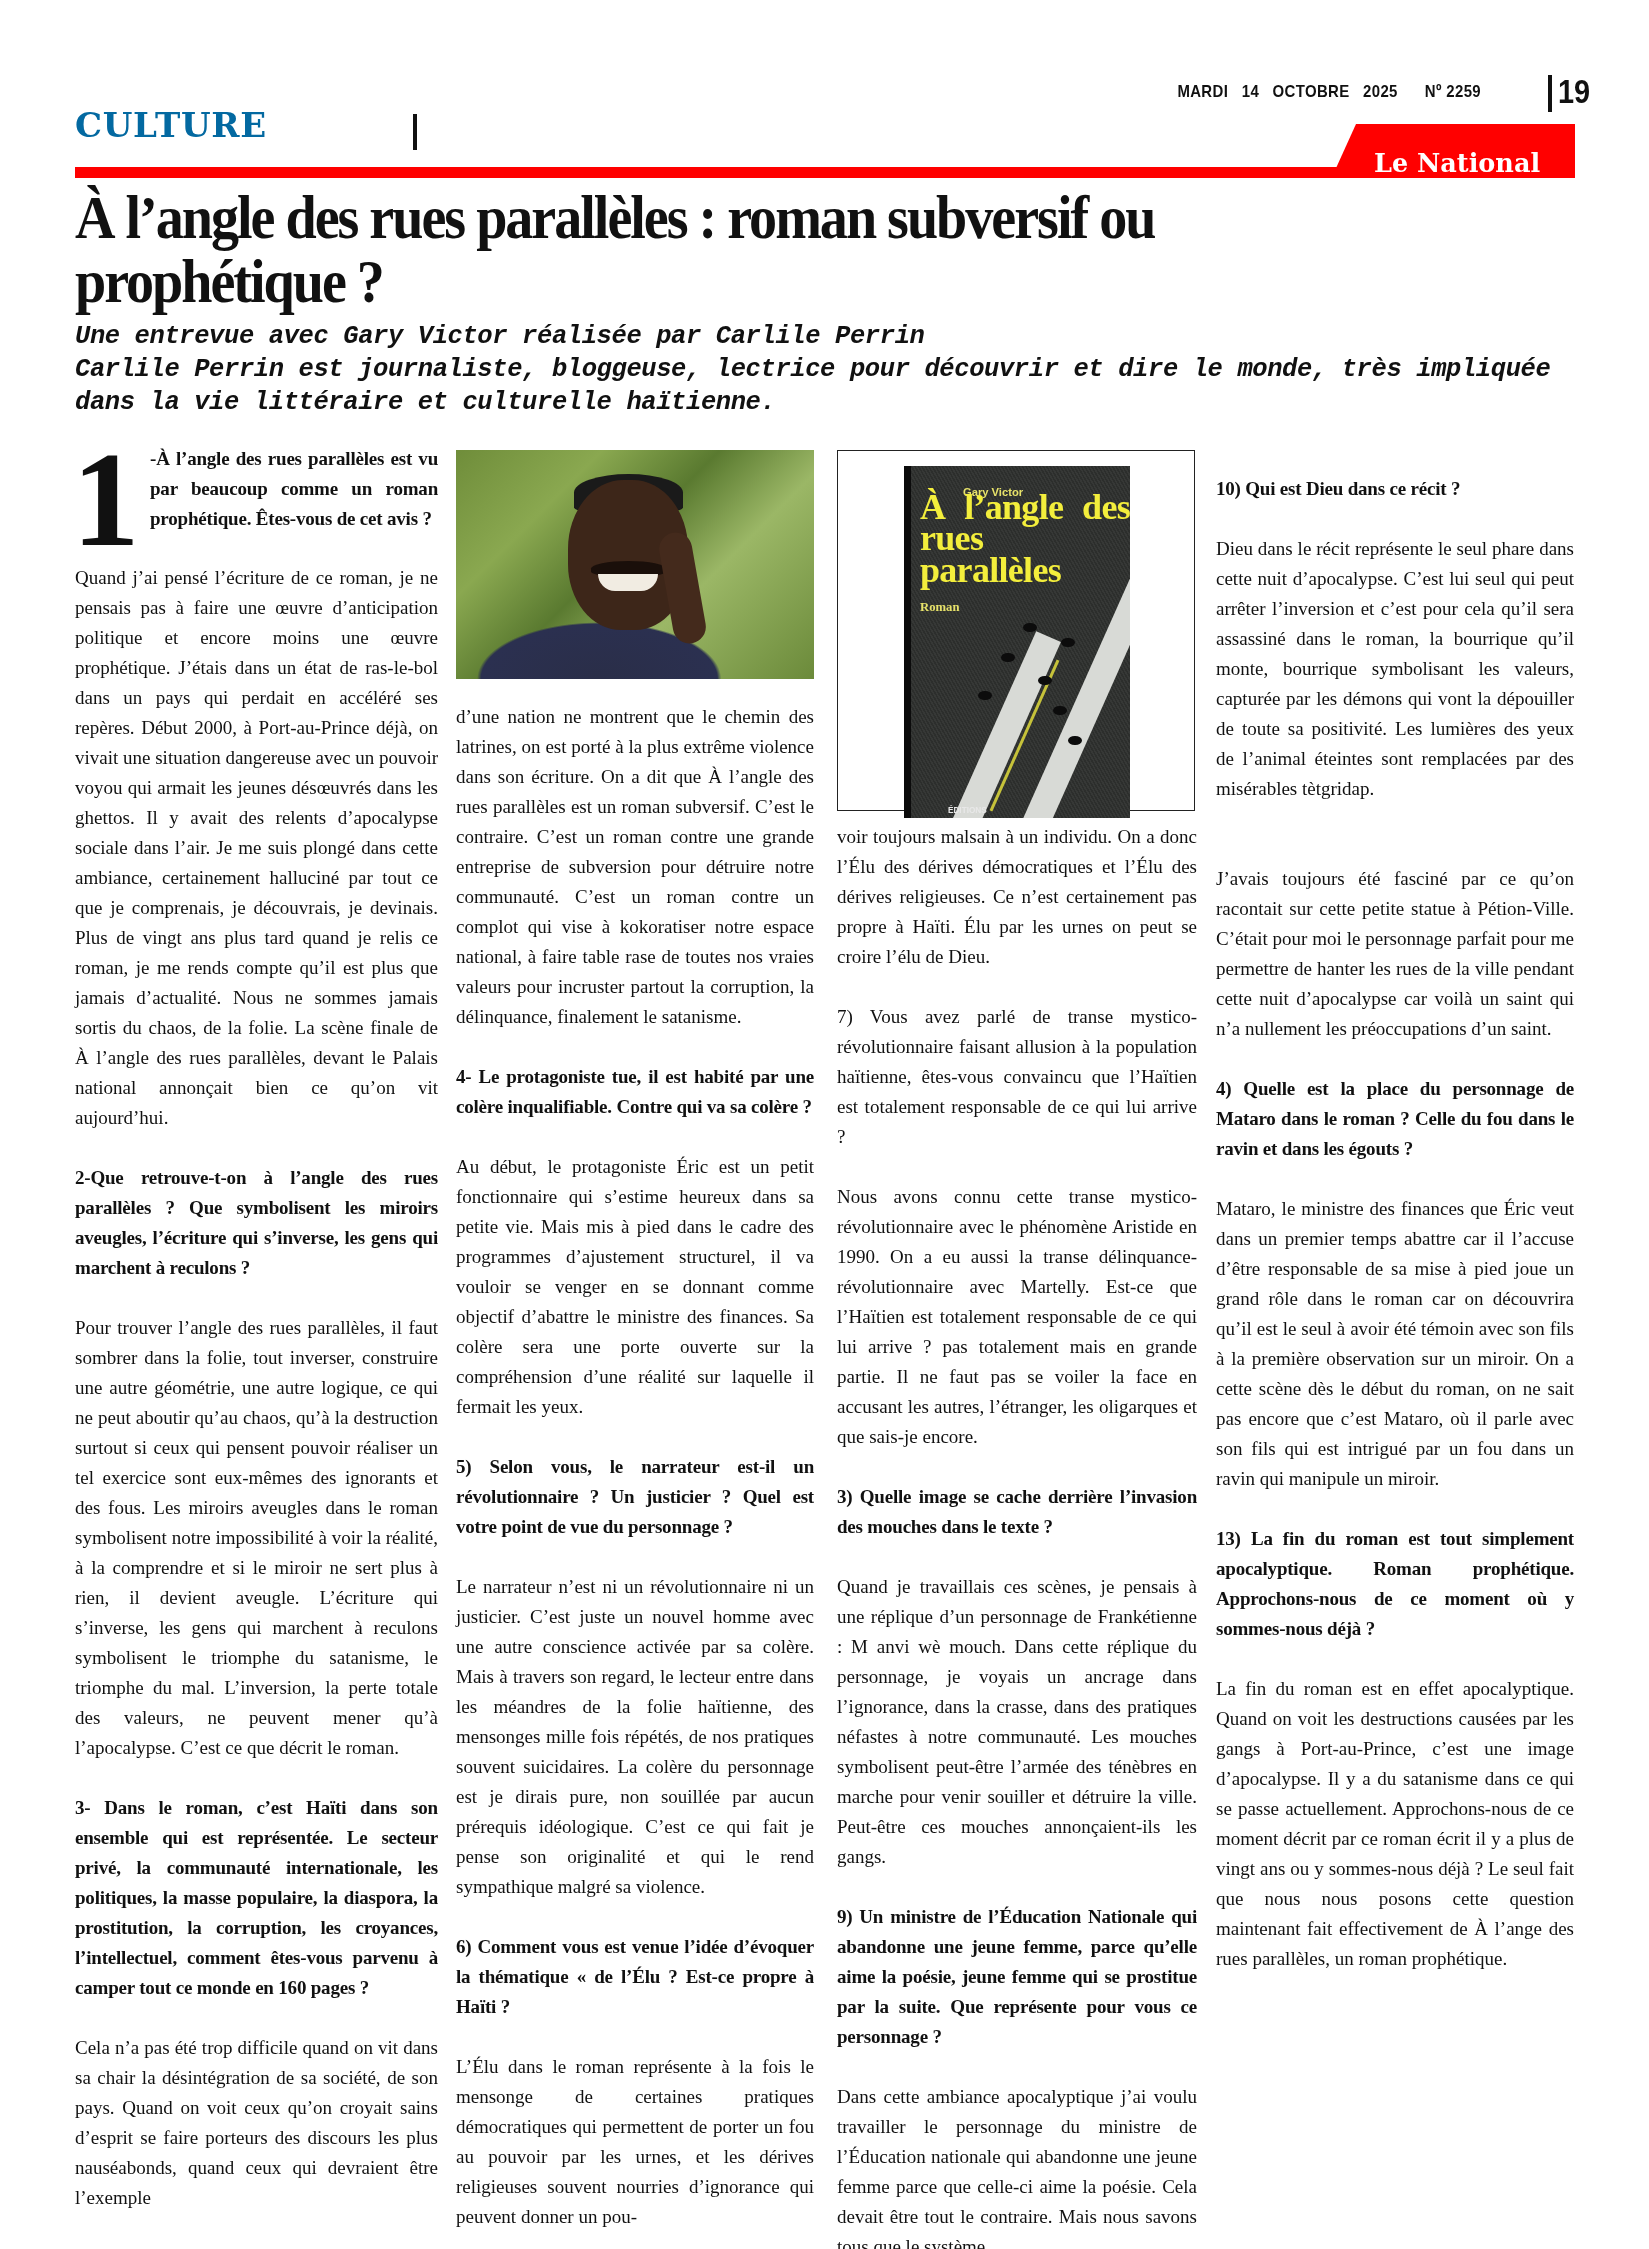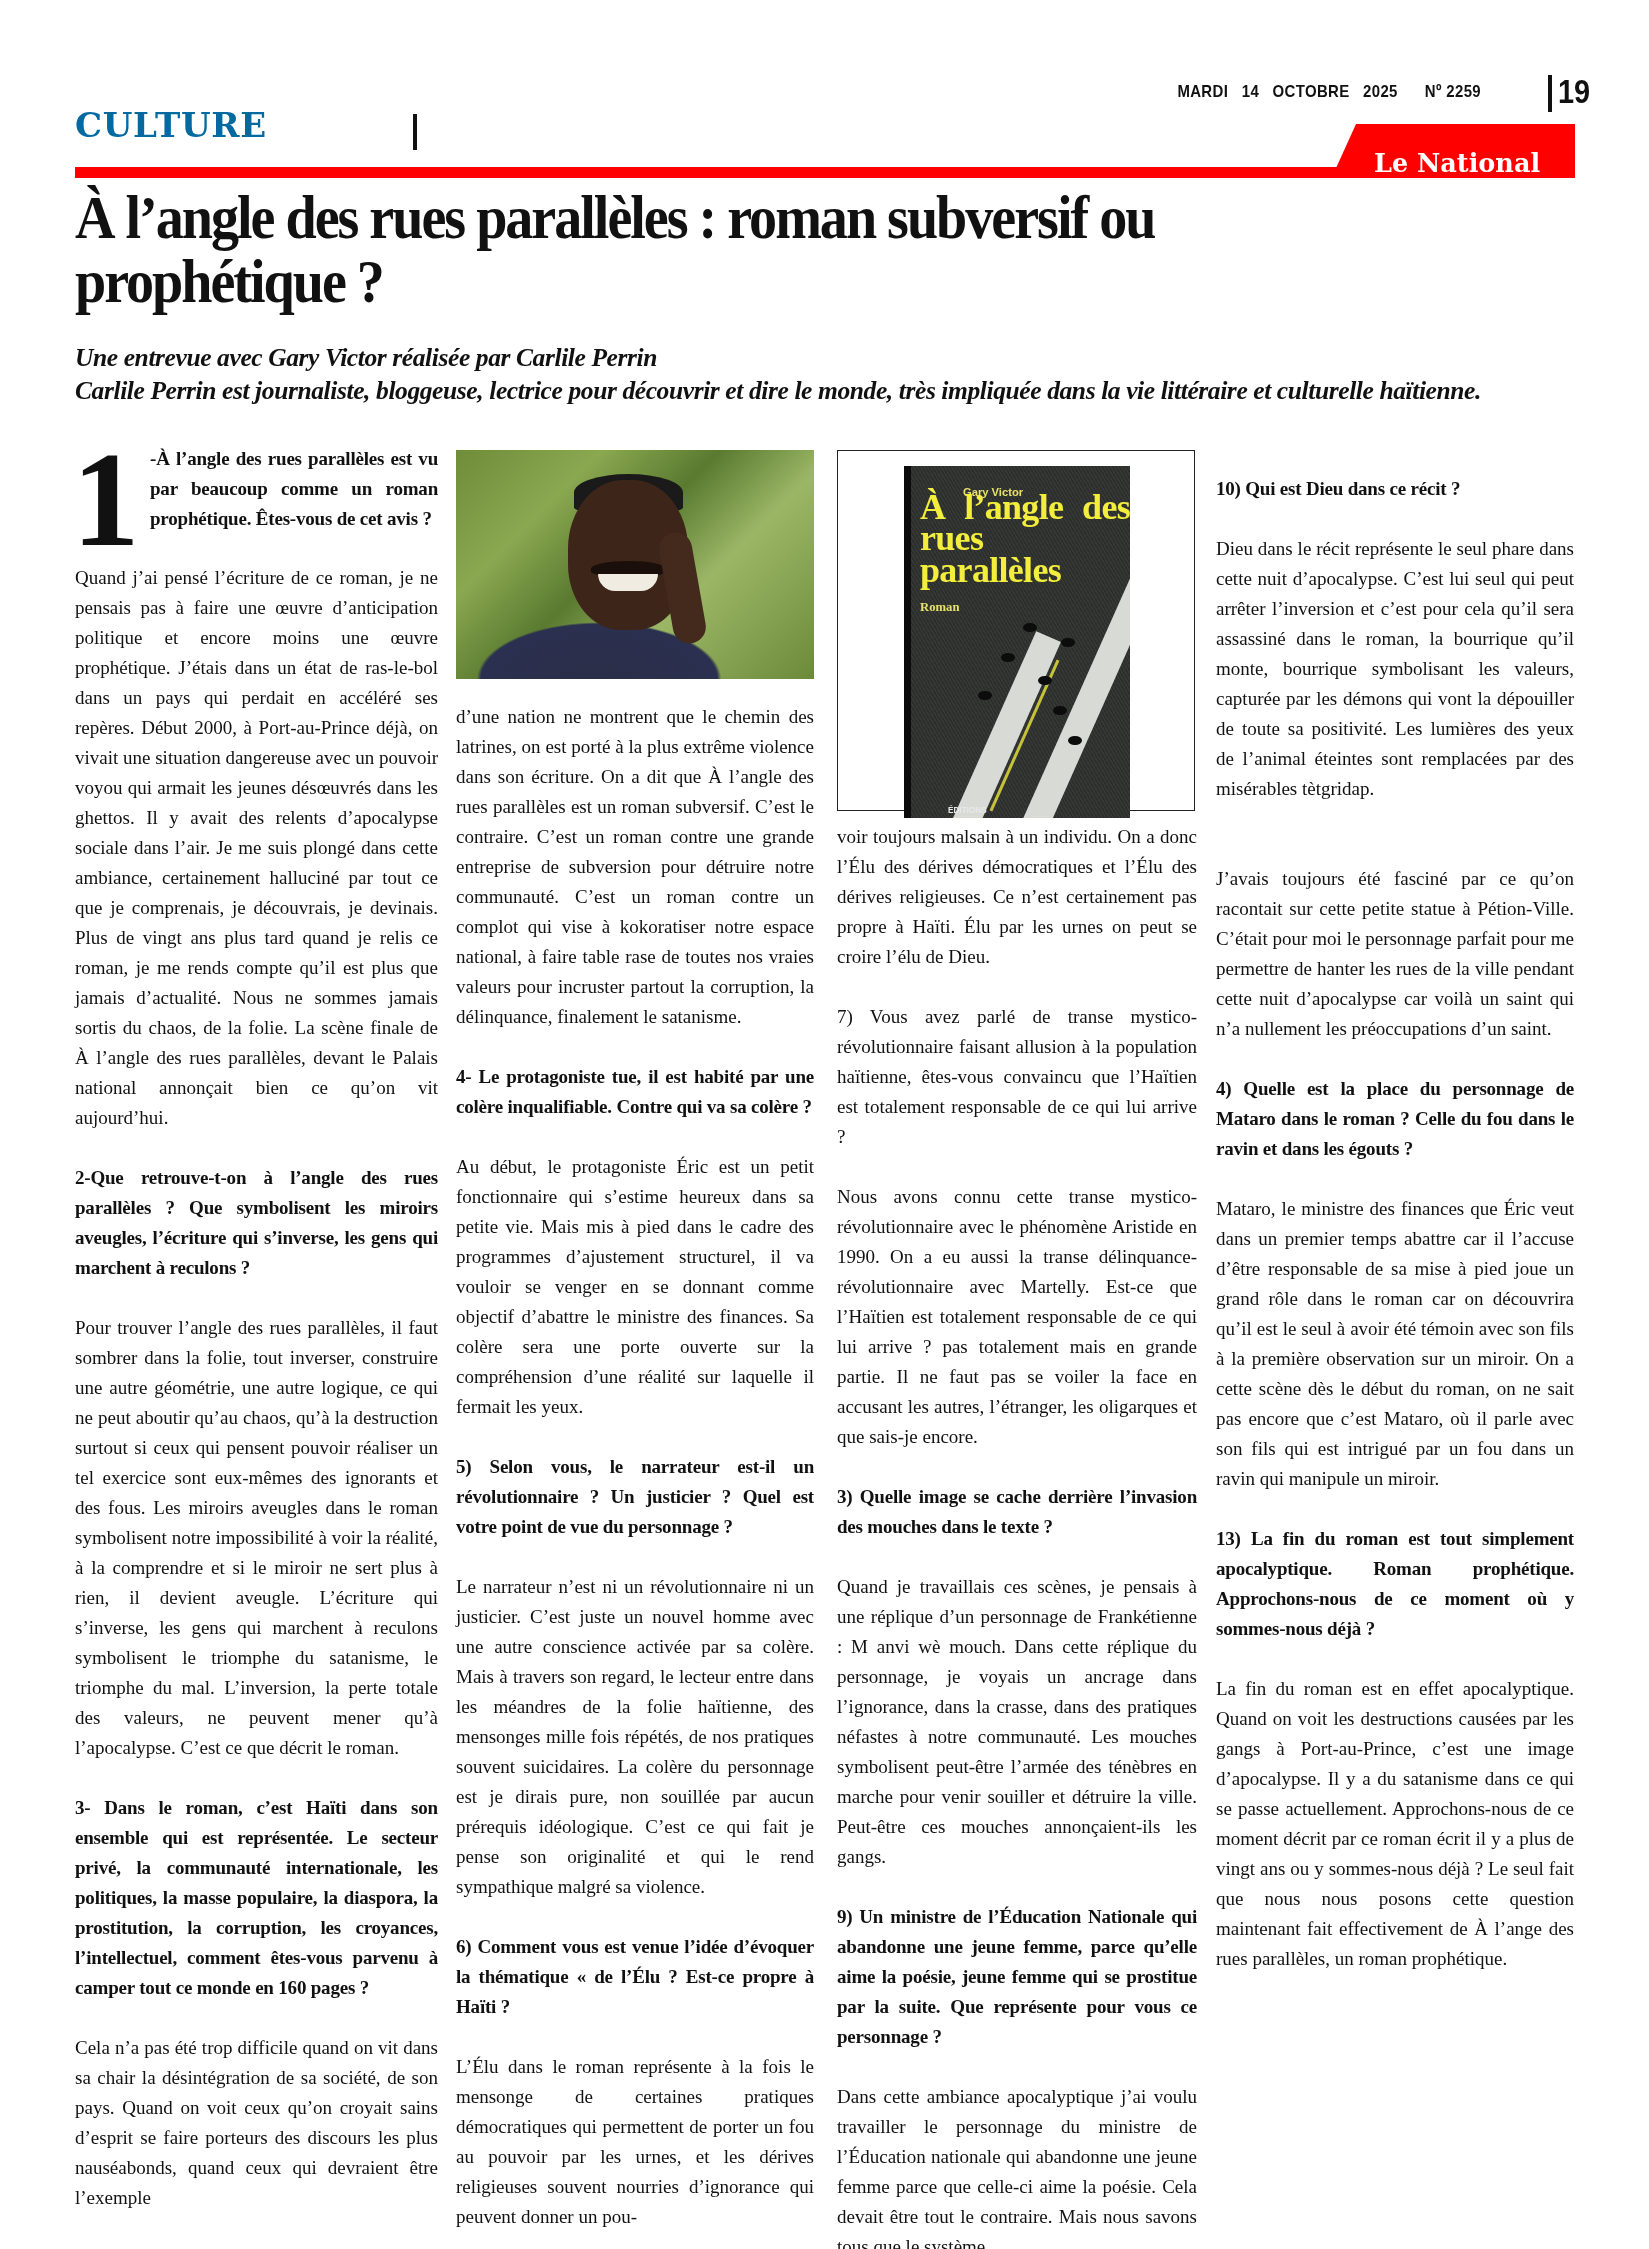--- a/index.html
+++ b/index.html
@@ -11,21 +11,21 @@
   #section-divider { left:413px; top:114px; width:3.7px; height:36px; background:#111; }
   #dateline { top:82px; right:169px; font-family:"Liberation Sans", sans-serif; font-weight:bold; font-size:17px; letter-spacing:0.4px; transform:scaleX(0.88); transform-origin:right center; white-space:pre; }
   #issue-divider { left:1548px; top:75px; width:3.7px; height:37px; background:#111; }
   #page-number { left:1558px; top:72px; font-family:"Liberation Sans", sans-serif; font-weight:bold; font-size:34px; transform:scaleX(0.85); transform-origin:left center; }
   #red-bar { left:75px; top:167px; width:1500px; height:10.5px; background:#ff0000; }
   #brand-tab { left:1332px; top:124px; width:243px; height:53px; background:#ff0000; clip-path:polygon(24px 0, 100% 0, 100% 100%, 0 100%); }
   #brand-name { left:1374px; top:148px; font-family:"DejaVu Serif", serif; font-weight:bold; font-size:25.5px; color:#fff; }
 
   
   #headline { left:75px; top:186px; width:1425px; font-family:"Liberation Serif", serif; font-weight:bold; font-size:61px; line-height:64px; letter-spacing:-2.2px; transform:scaleX(0.92); transform-origin:left top; }
-  #standfirst { left:75px; top:341px; width:1500px; font-family:Liberation Serif, serif; font-style:italic; font-weight:bold; font-size:25.5px; line-height:33px; letter-spacing:-0.4px; }
+  #standfirst { left:75px; top:320px; width:1500px; font-family:Liberation Mono, monospace; font-style:italic; font-weight:bold; font-size:25.5px; line-height:33px; letter-spacing:-0.4px; }
   #standfirst div { margin:0; }
 
   
   .col { position:absolute; width:363px; font-family:"Liberation Serif", serif; font-size:19px; line-height:30px; text-align:justify; hyphens:auto; }
   .q { font-weight:bold; margin:0; letter-spacing:-0.2px; }
   .p { margin:0; }
   .gap { height:30px; }
 
   #col-1 { left:75px; top:444px; }
   #col-2 { left:456px; top:444px; width:358px; }

